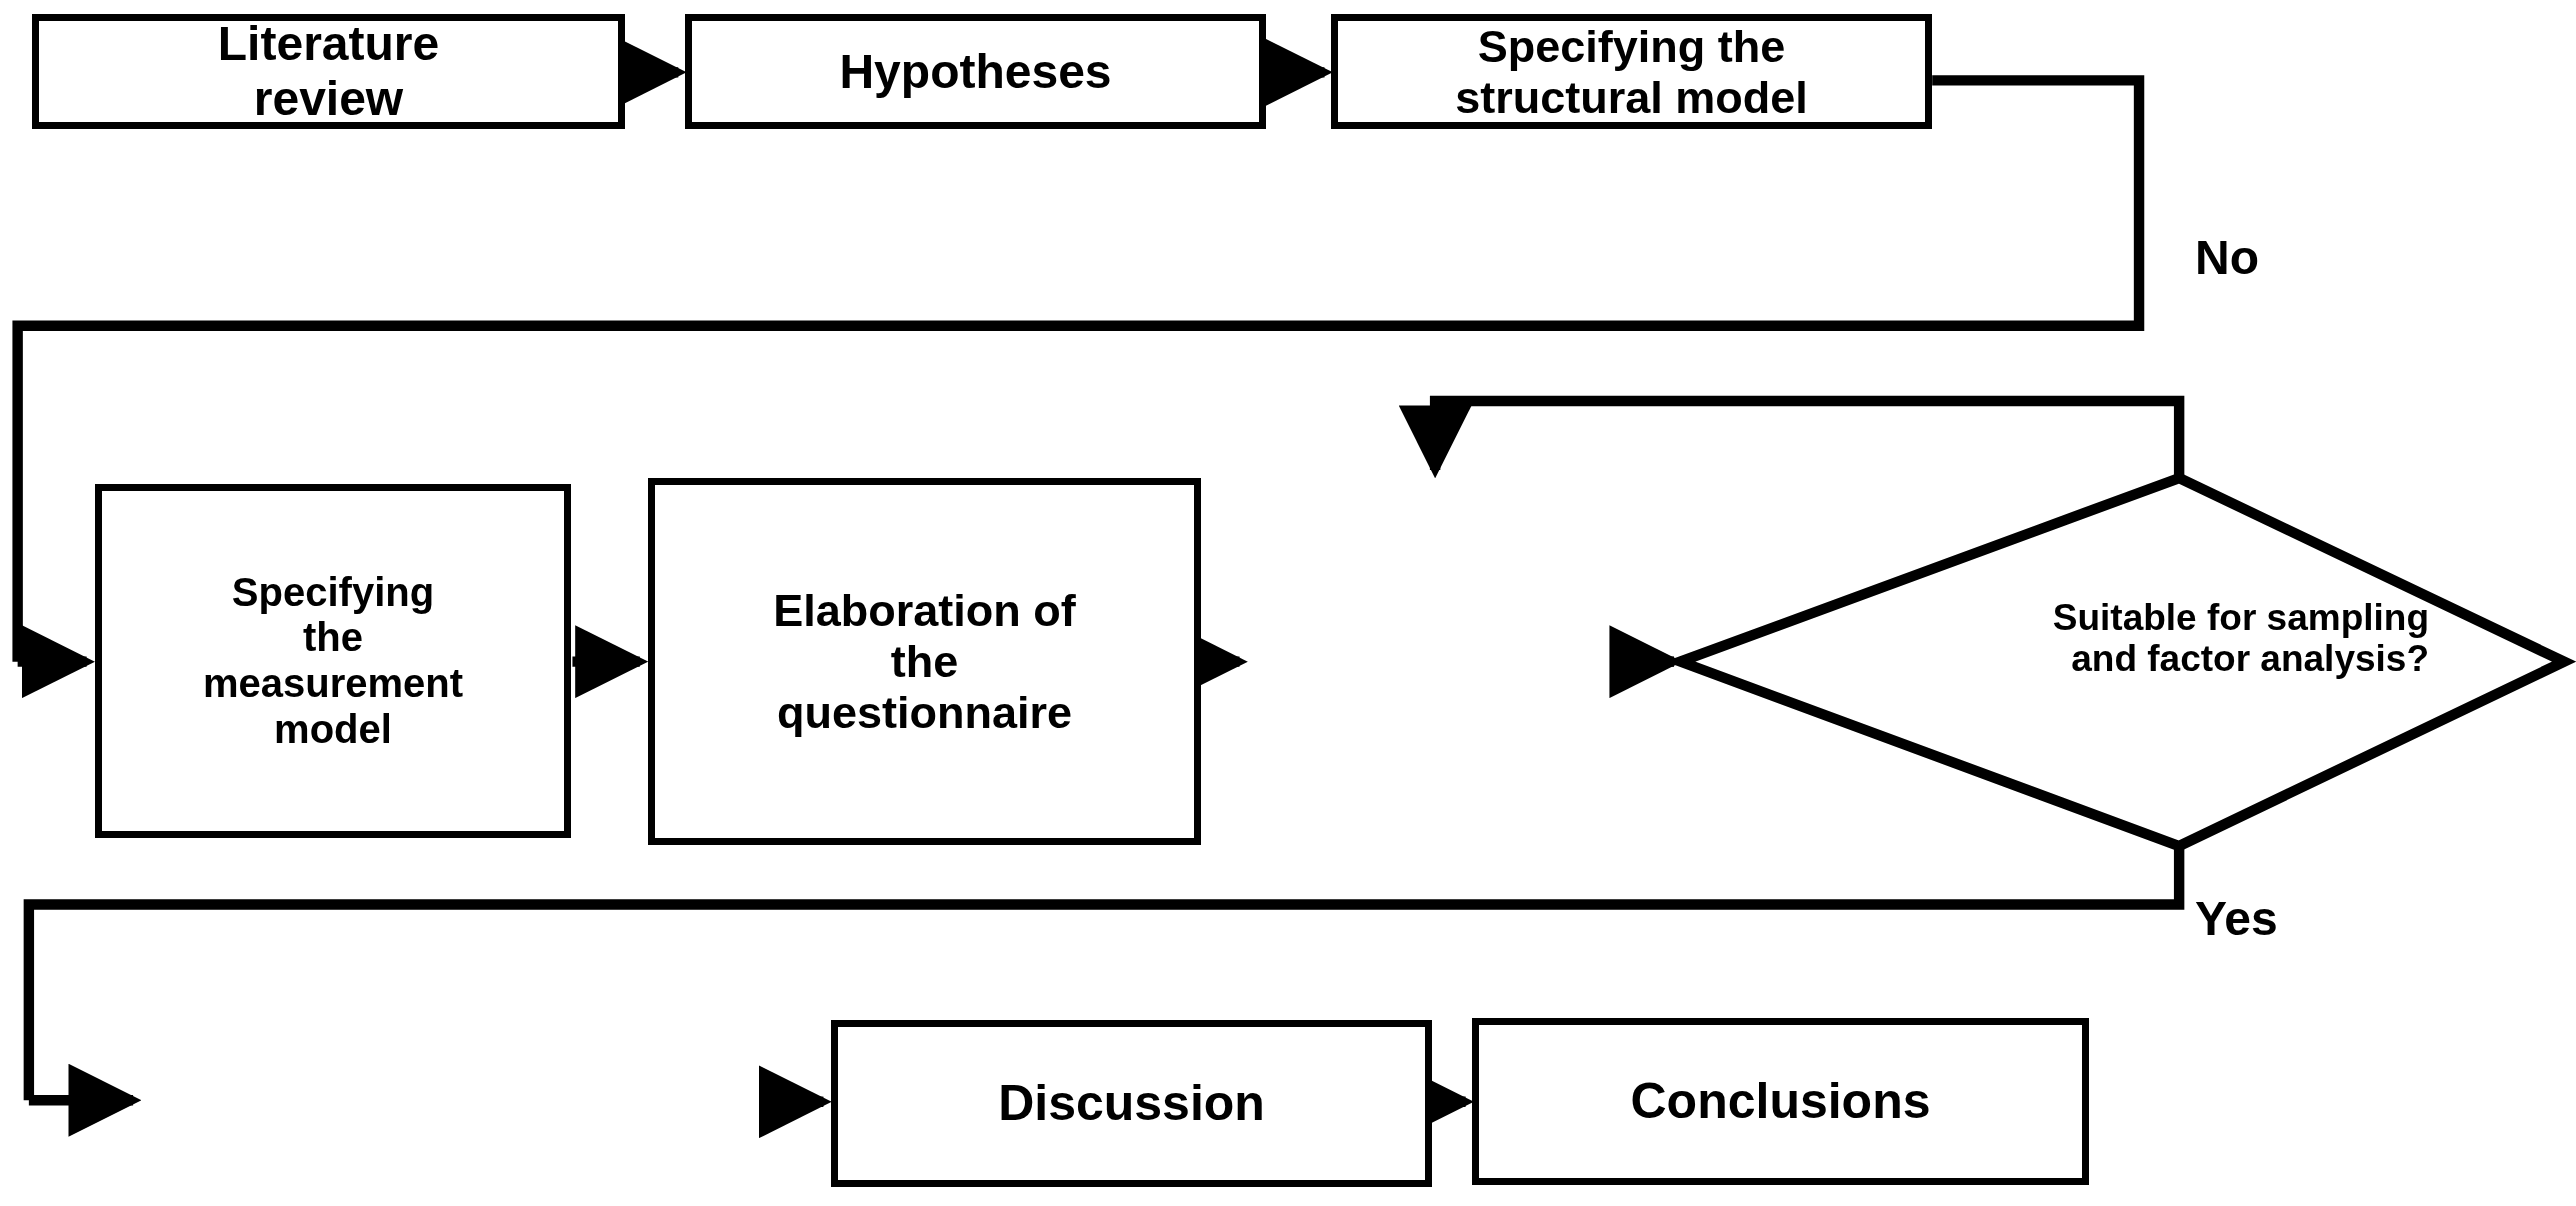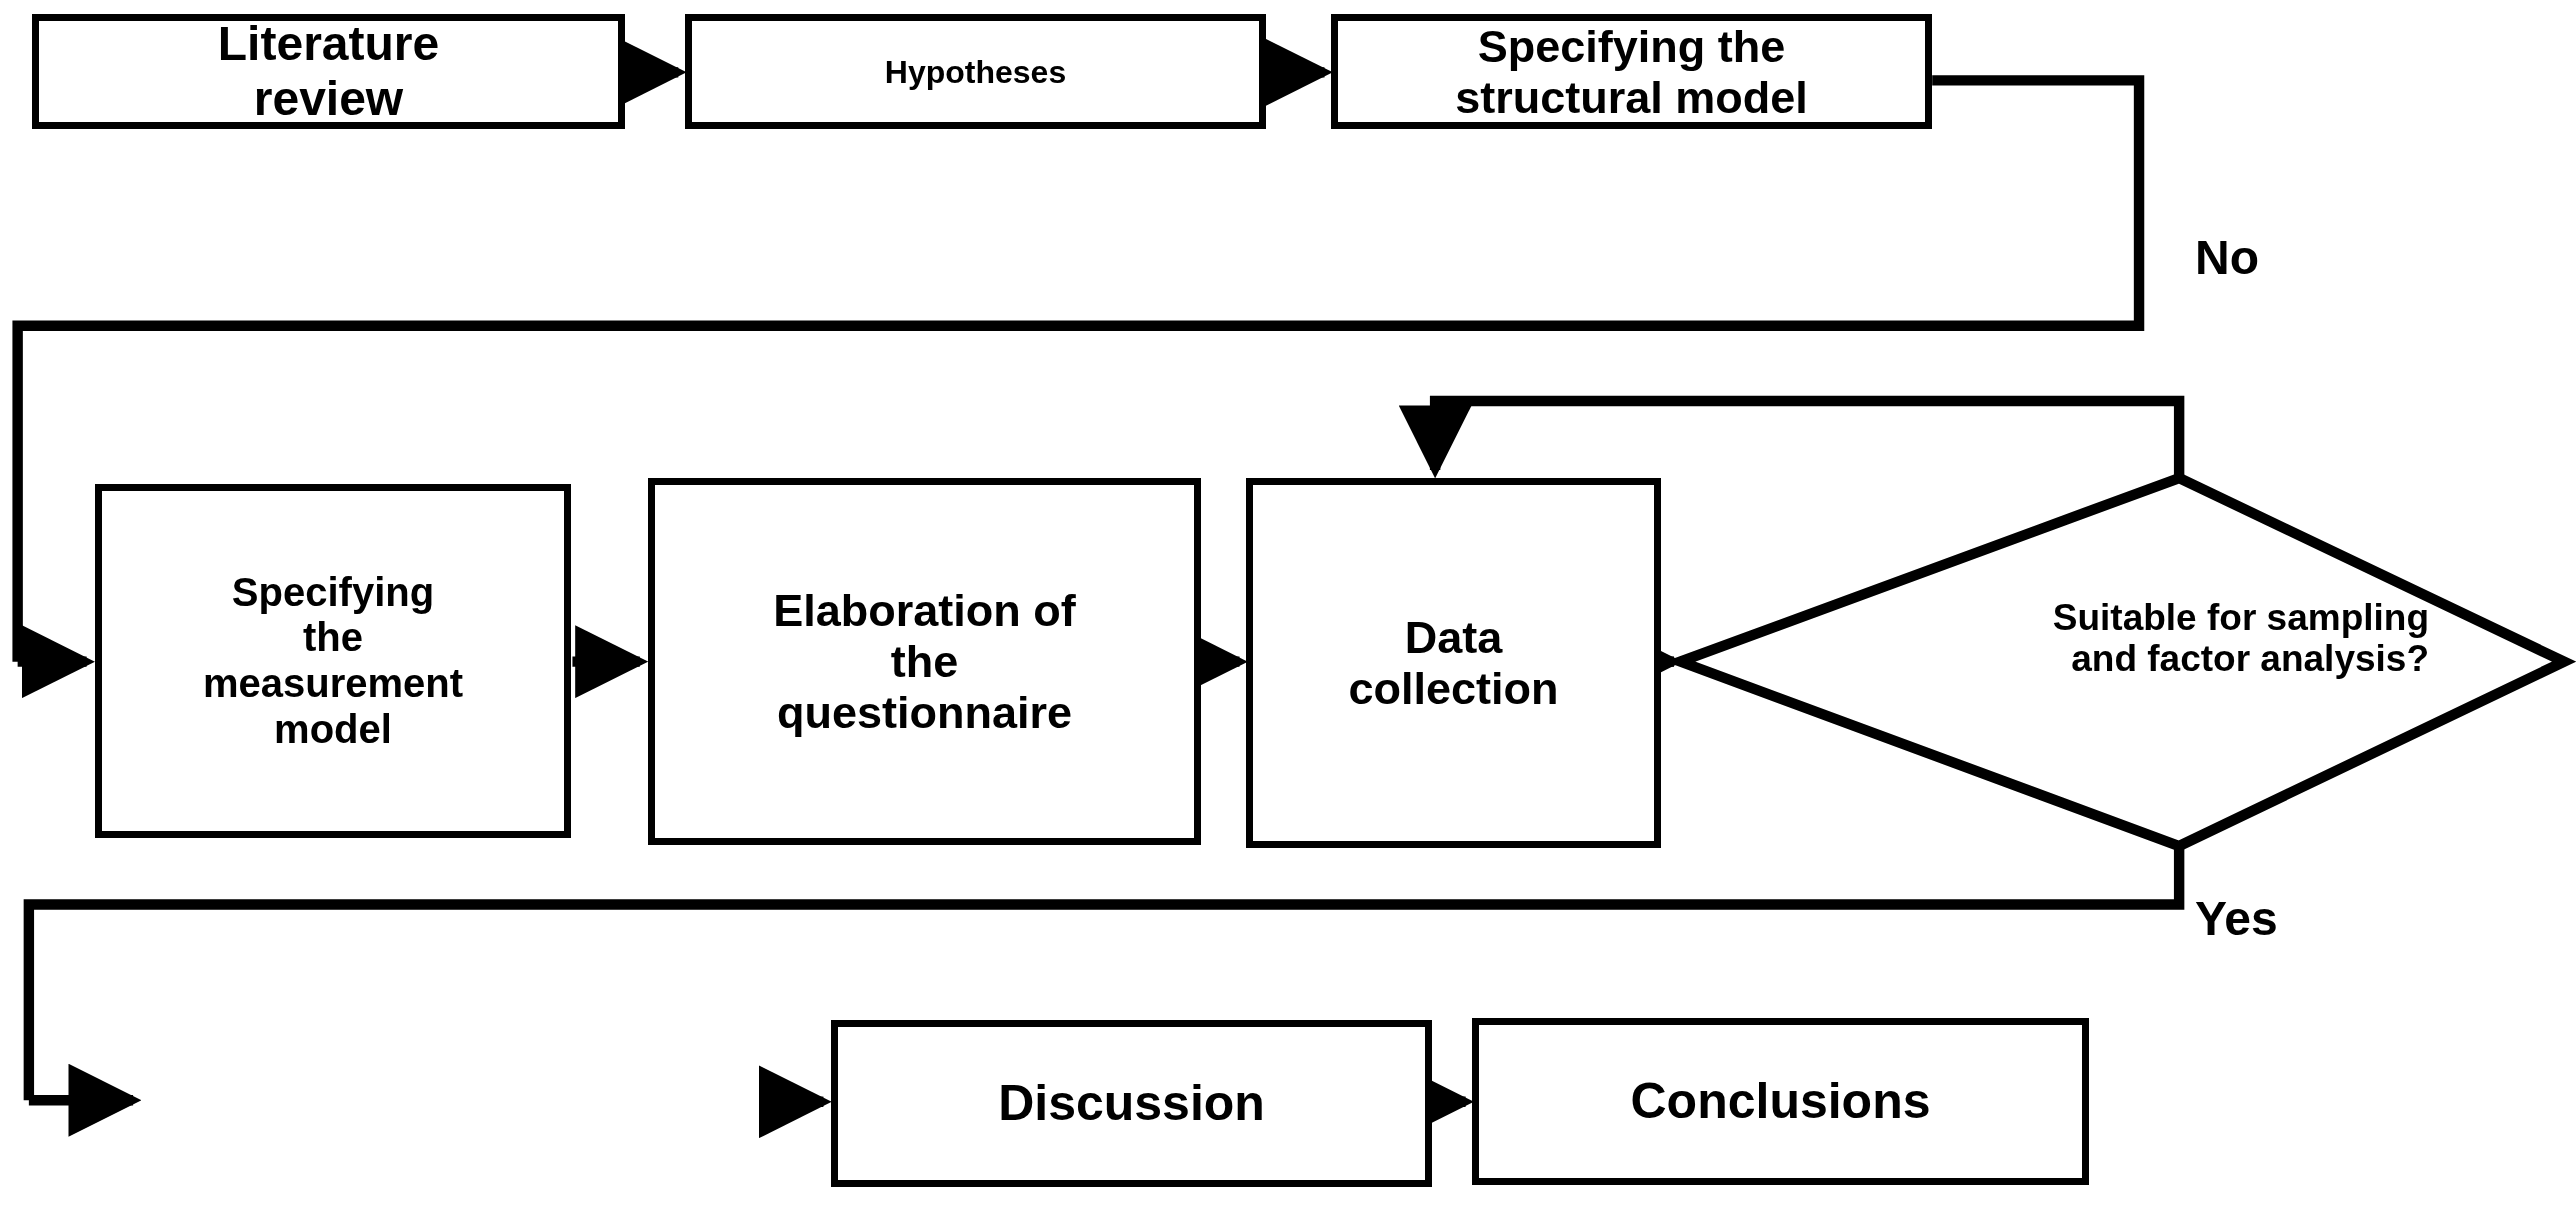--- a/index.html
+++ b/index.html
@@ -22,21 +22,21 @@
     justify-content:center;
     text-align:center;
     color:#000000;
     font-weight:700;
     line-height:1.14;
     white-space:pre-line;
     z-index:3;
   }
   
   #n-lit      { left:32px;   top:14.4px;   width:593px;  height:115px; font-size:48px; }
-  #n-hyp      { left:685px;  top:14.4px;   width:581px;  height:115px; font-size:32px; }
+  #n-hyp      { left:685px;  top:14.4px;   width:581px;  height:115px; font-size:48px; }
   #n-struct   { left:1331px; top:14.4px;   width:601px;  height:115px; font-size:45px; }
   
   #n-meas     { left:95px;  top:484px;  width:476px;  height:354px; font-size:40px; }
   #n-quest    { left:648px;  top:478px;  width:553px;  height:367px; font-size:45px; }
   #n-data     { left:1246px; top:478px;  width:415px;  height:370px; font-size:45px; }
   
   #n-res      { left:141px;  top:1018px; width:670px;  height:168px; font-size:50px; }
   #n-disc     { left:831px; top:1020px; width:601px;  height:167px; font-size:50px; }
   #n-conc     { left:1472px; top:1018px; width:617px;  height:167px; font-size:50px; }
 
@@ -141,20 +141,18 @@
   <div class="node" id="n-struct">Specifying the
 structural model</div>
 
   <div class="node" id="n-meas">Specifying
 the
 measurement
 model</div>
   <div class="node" id="n-quest">Elaboration of
 the
 questionnaire</div>
-  <div class="node" id="n-data">Data
-collection</div>
 
   <div class="node" id="n-conc">Conclusions</div>
   <div class="node" id="n-disc">Discussion</div>
 
 </div>
 
 
 </body></html>

